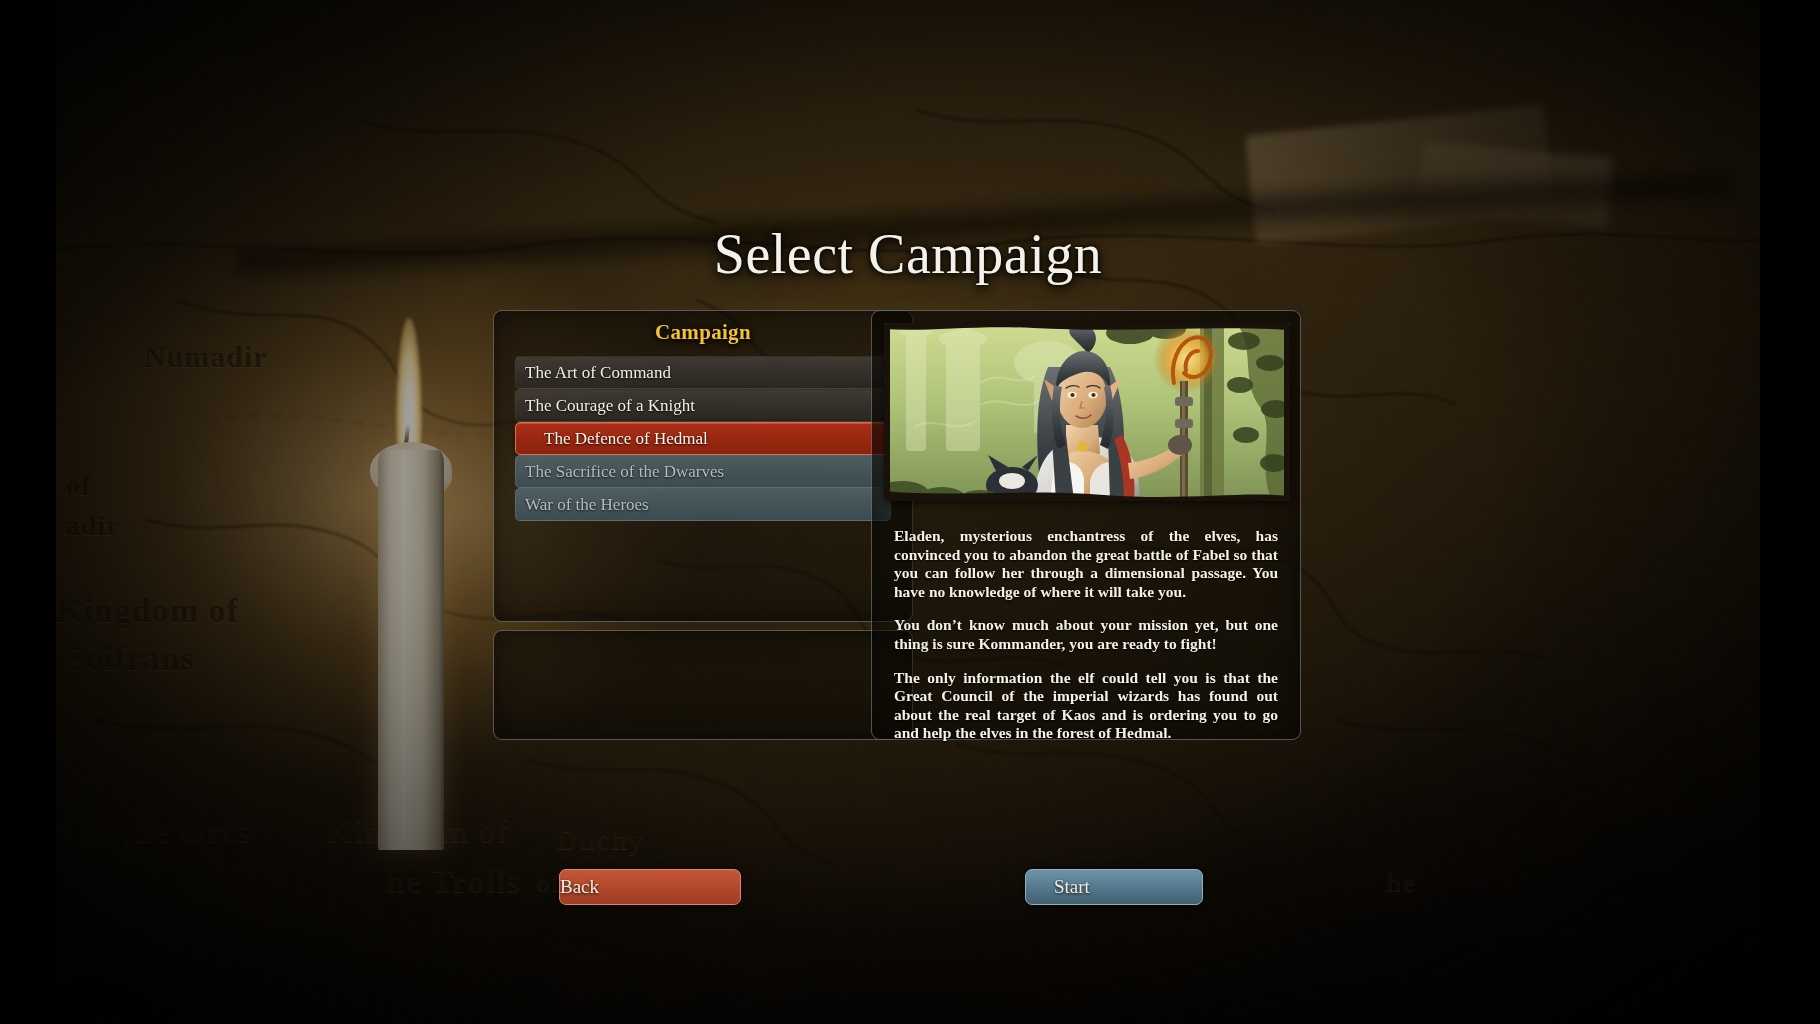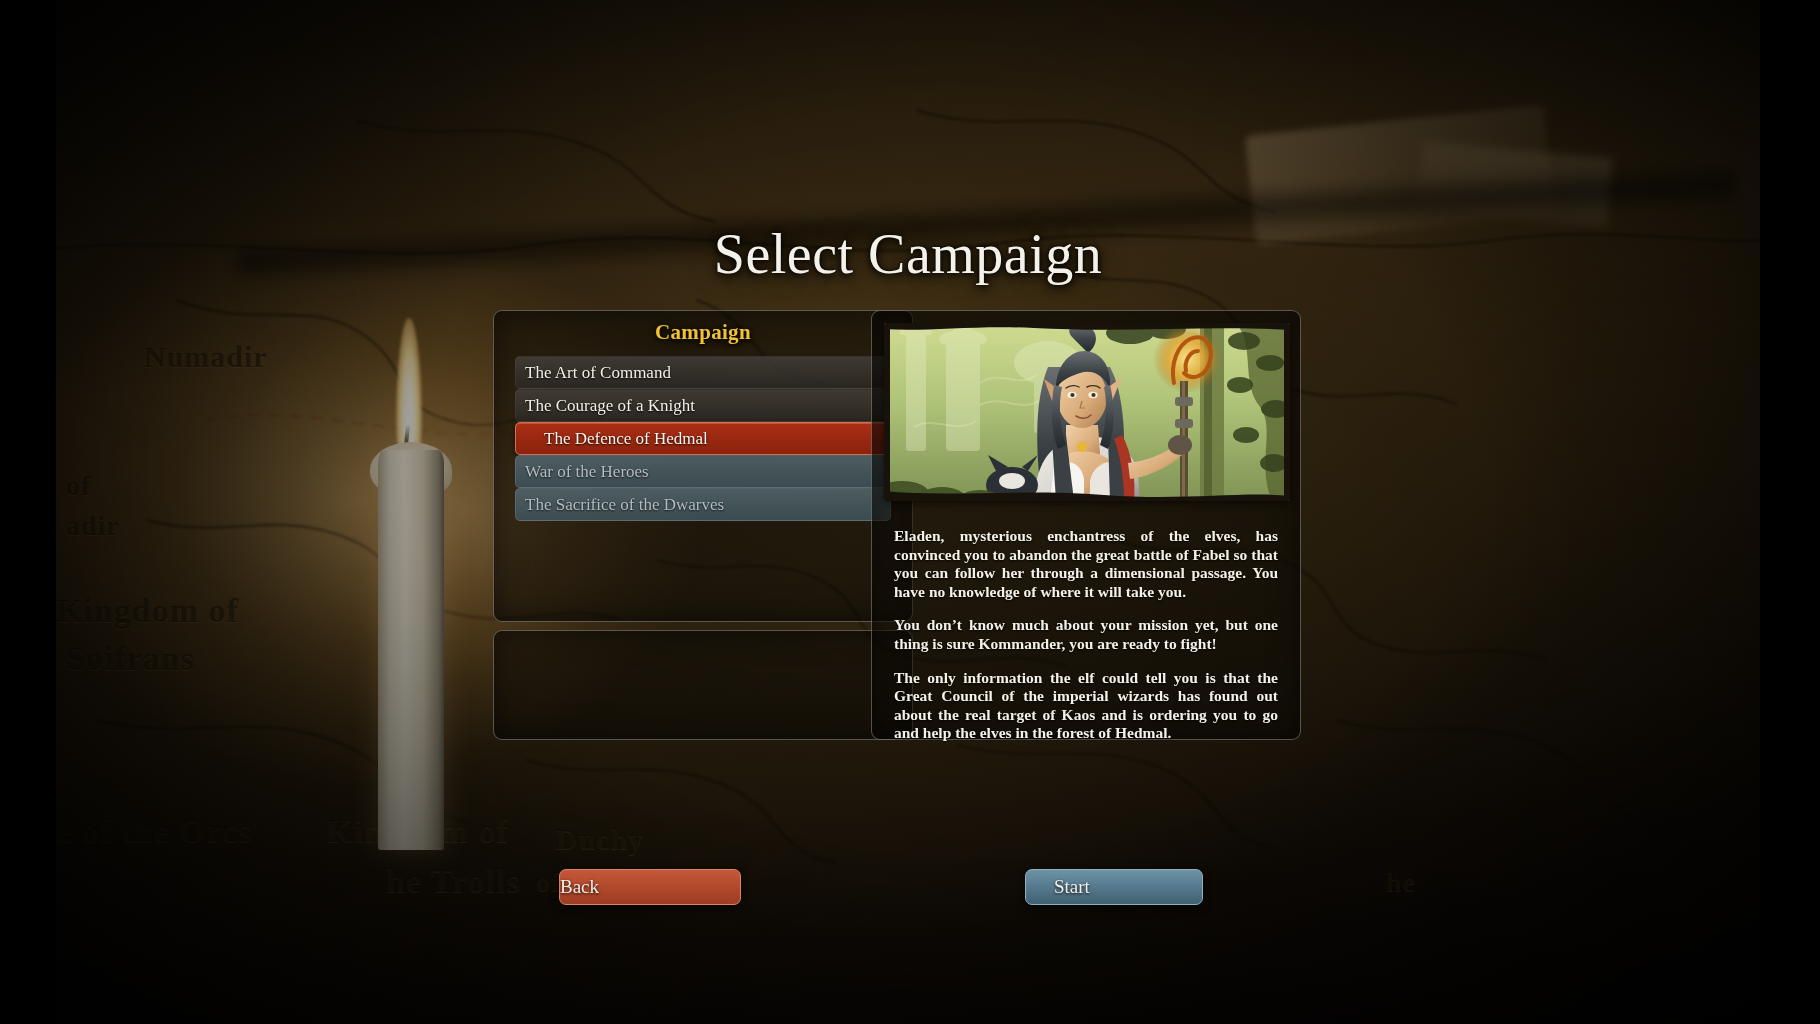--- a/index.html
+++ b/index.html
@@ -353,22 +353,22 @@
     <div id="ui">
 
       <div class="page-title">Select Campaign</div>
 
       <div class="panel" id="campaign-panel">
         <div class="panel-heading">Campaign</div>
         <div class="campaign-list" id="campaign-list">
             <div class="campaign-item">The Art of Command</div>
             <div class="campaign-item">The Courage of a Knight</div>
             <div class="campaign-item selected">The Defence of Hedmal</div>
+            <div class="campaign-item locked">The Sacrifice of the Dwarves</div>
             <div class="campaign-item locked">War of the Heroes</div>
-            <div class="campaign-item locked">The Sacrifice of the Dwarves</div>
           </div>
       </div>
 
       <div class="panel" id="notes-panel">
         <div style="padding:10px 14px;font-size:15px;color:#d8d2c4;"></div>
       </div>
 
       <div class="panel" id="detail-panel">
 
         <div class="detail-art">

